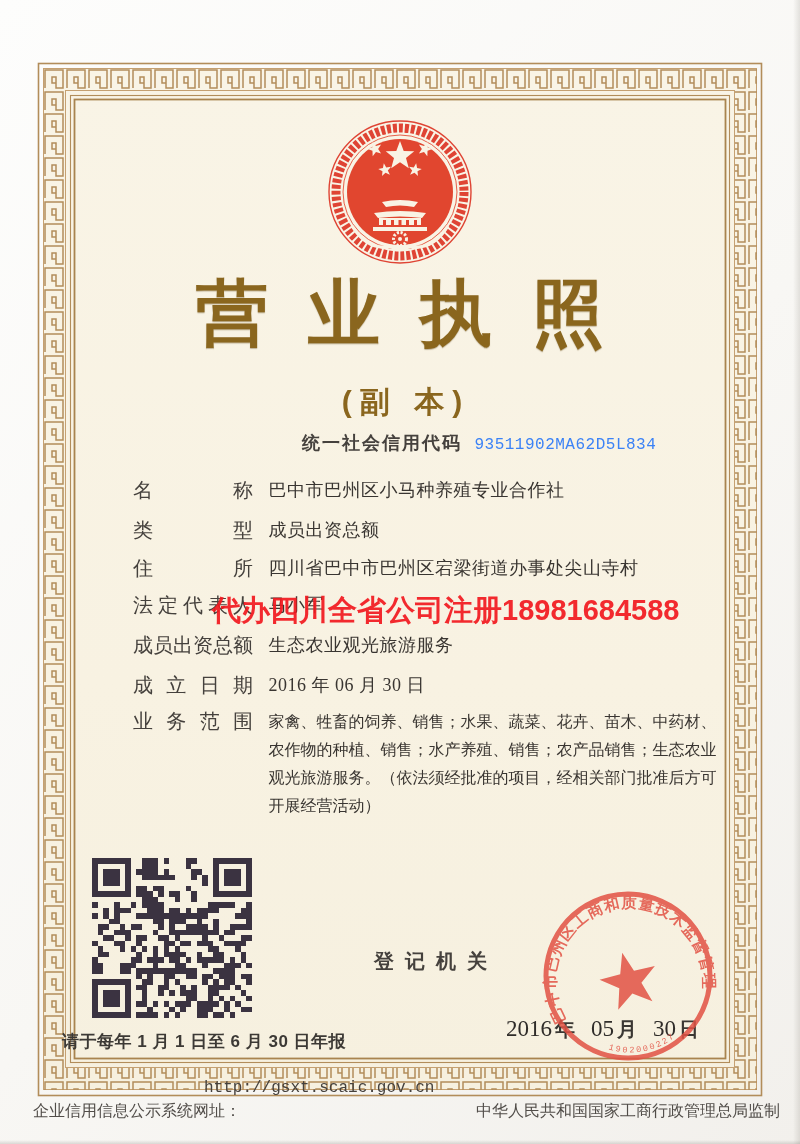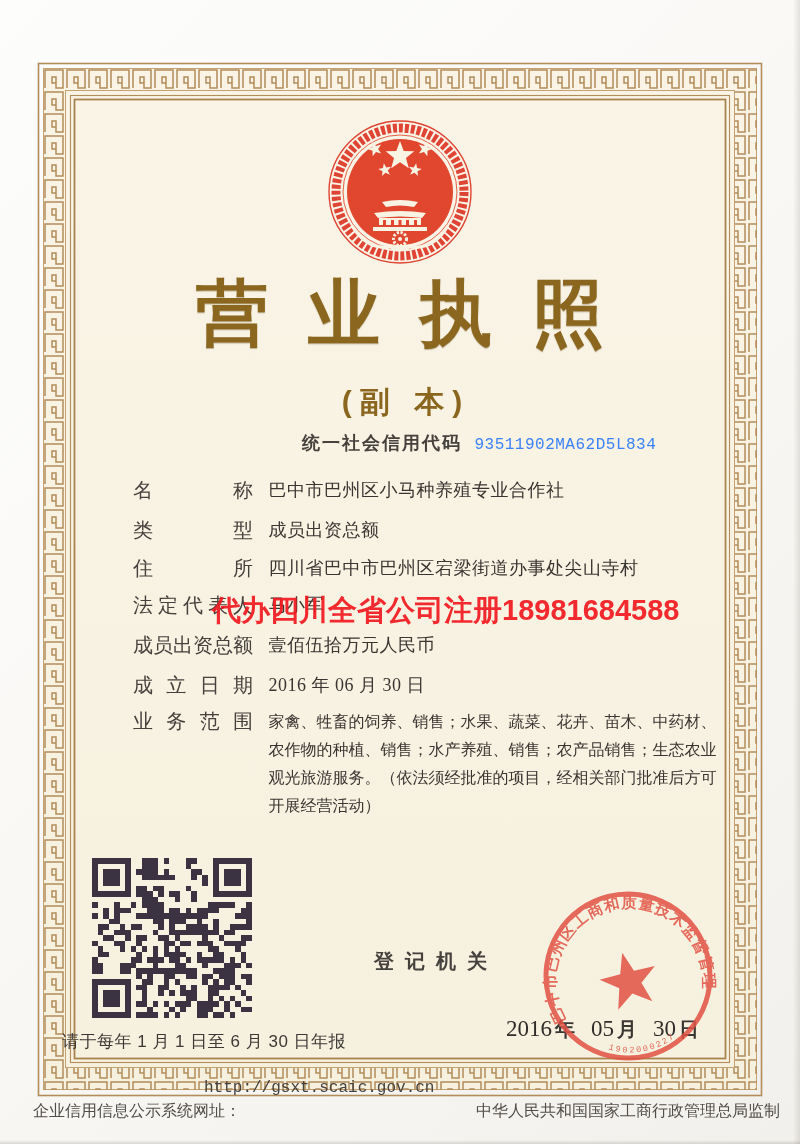--- a/index.html
+++ b/index.html
@@ -51,21 +51,21 @@
 
   .seal{position:absolute;left:536px;top:884px;width:184px;height:184px;z-index:6;opacity:.85;}
 
   .date-line{position:absolute;left:506px;top:1016px;z-index:4;white-space:nowrap;
     font-family:"Liberation Serif",serif;font-size:23px;color:#2f2c29;}
   .date-line .unit{font-family:"Liberation Sans",sans-serif;font-size:20px;font-weight:bold;
     color:#3a3733;margin:0 16px 0 3px;}
   .date-line .unit:last-child{margin-right:0;}
 
   .annual{position:absolute;left:62px;top:1030px;z-index:3;
-    font-size:17px;font-weight:400;color:#3c3935;letter-spacing:.5px;white-space:nowrap;}
+    font-size:17px;font-weight:700;color:#3c3935;letter-spacing:.5px;white-space:nowrap;}
 
   .url{position:absolute;left:204px;top:1079px;z-index:4;
     font-family:"Liberation Mono",monospace;font-size:16px;font-weight:normal;
     color:#45413d;white-space:nowrap;}
 
   .footer-left{position:absolute;left:33px;top:1101px;z-index:3;
     font-family:"Liberation Serif",serif;font-size:16px;color:#514d49;white-space:nowrap;}
   .footer-right{position:absolute;right:20px;top:1101px;z-index:3;
     font-family:"Liberation Serif",serif;font-size:16px;color:#514d49;white-space:nowrap;}
 </style>
@@ -140,21 +140,21 @@
 <div class="field r3">
   <span class="flabel">住所</span>
   <span class="fvalue">四川省巴中市巴州区宕梁街道办事处尖山寺村</span>
 </div>
 <div class="field r4">
   <span class="flabel">法定代表人</span>
   <span class="fvalue">马小军</span>
 </div>
 <div class="field r5">
   <span class="flabel">成员出资总额</span>
-  <span class="fvalue">壹佰伍拾万元人民币</span>
+  <span class="fvalue">生态农业观光旅游服务</span>
 </div>
 <div class="field r6">
   <span class="flabel">成立日期</span>
   <span class="fvalue">2016 年 06 月 30 日</span>
 </div>
 <div class="field r7 scope">
   <span class="flabel">业务范围</span>
   <span class="fvalue">家禽、牲畜的饲养、销售；水果、蔬菜、花卉、苗木、中药材、农作物的种植、销售；水产养殖、销售；农产品销售；生态农业观光旅游服务。（依法须经批准的项目，经相关部门批准后方可开展经营活动）</span>
 </div>
 

